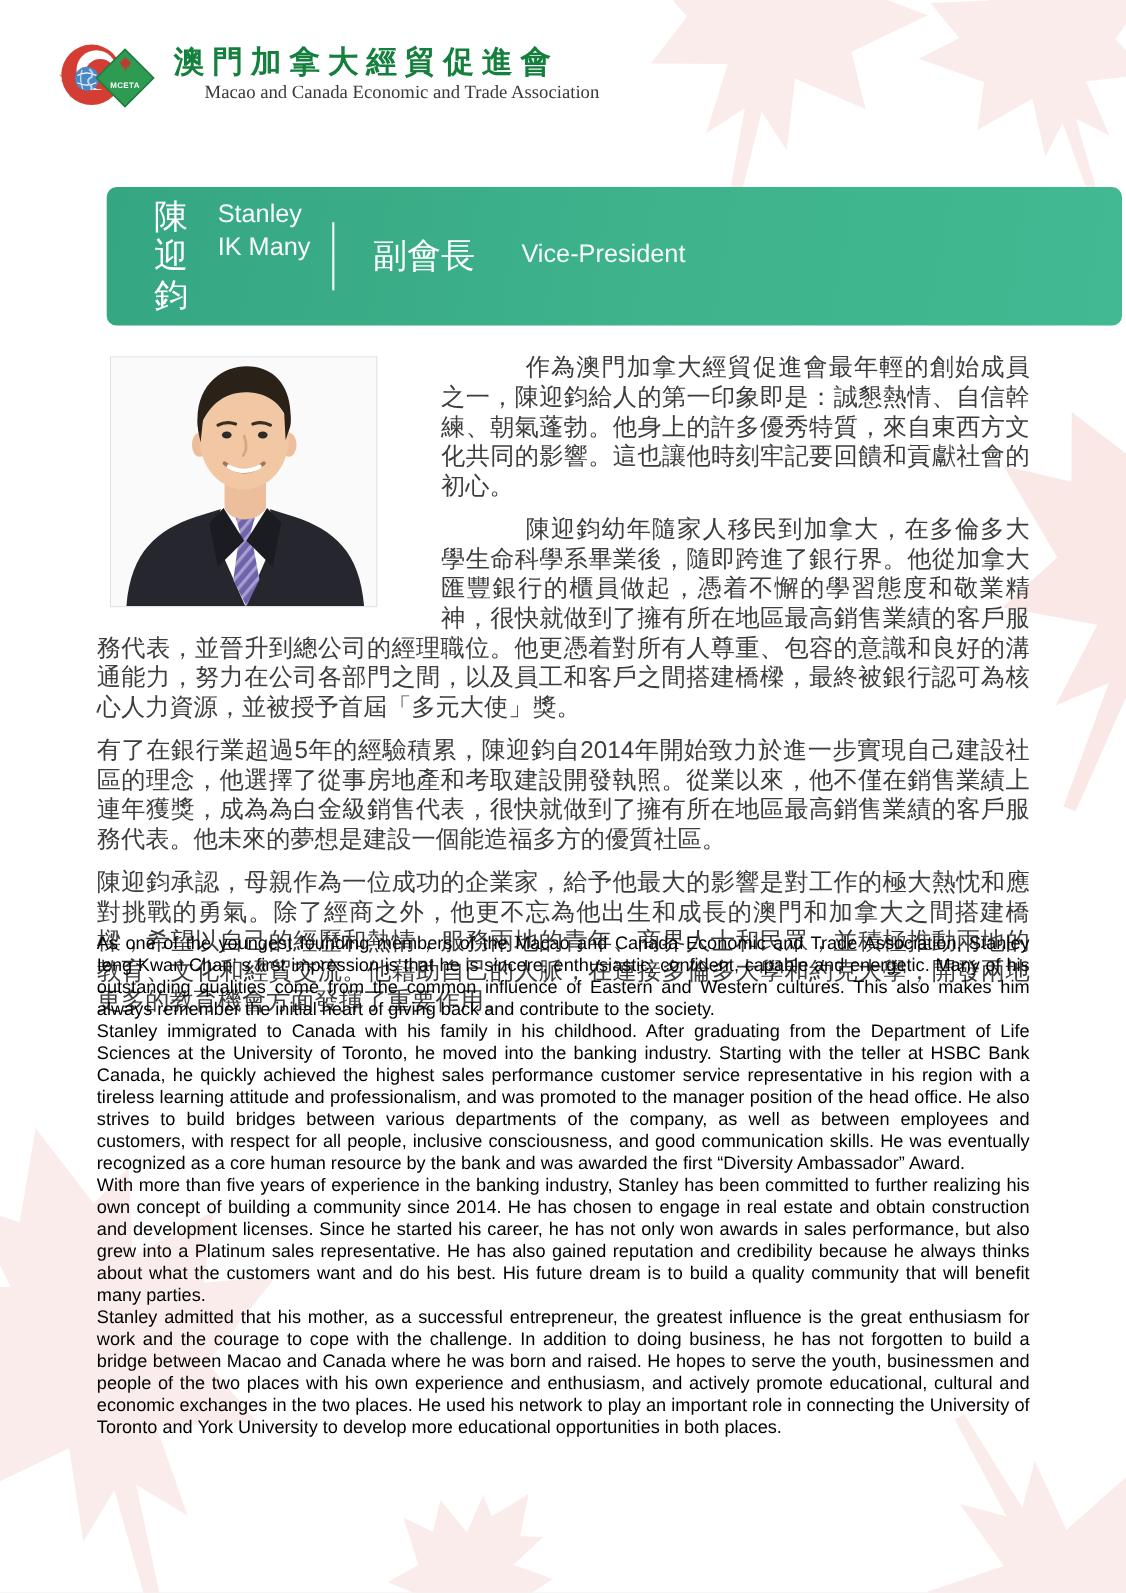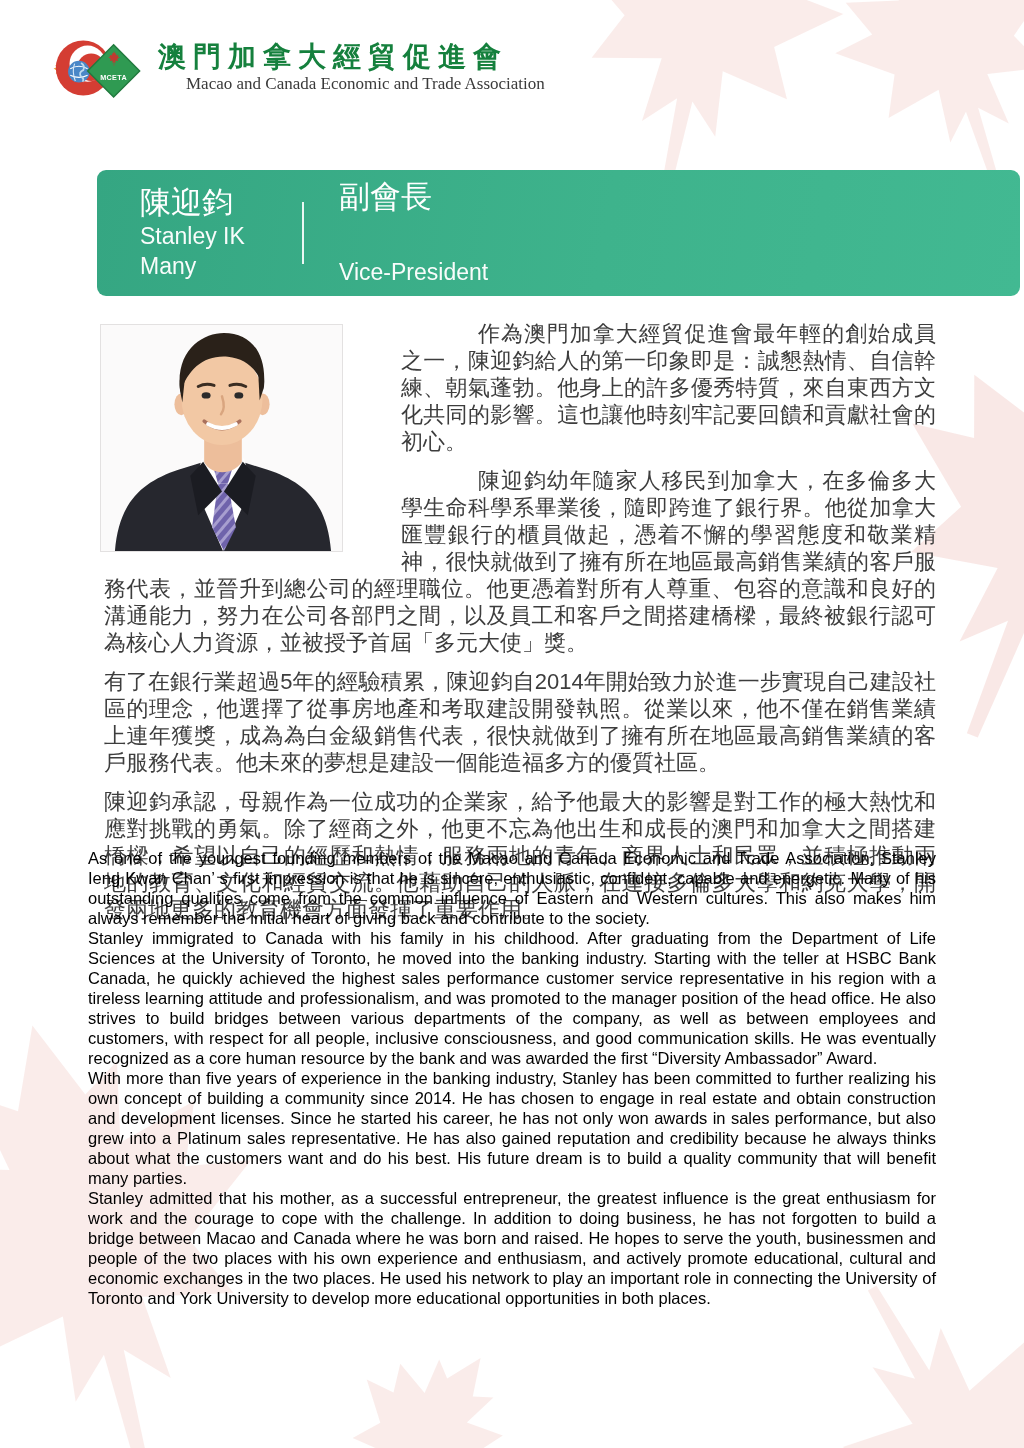--- a/index.html
+++ b/index.html
@@ -20,32 +20,32 @@
   .logo-en{
     font-family:"Liberation Serif", serif;font-size:17px;color:#3a3a3a;
     margin-top:2px;white-space:nowrap;margin-left:28px;
   }
   
   .banner{
     position:absolute;left:97px;top:170px;width:923px;height:126px;
     border-radius:9px;background:linear-gradient(100deg,#35a682 0%,#3eb38c 55%,#42b992 100%);
     z-index:2;display:flex;align-items:center;color:#ffffff;
   }
-  .banner .col{display:flex;flex-direction:column;}
+  .banner .col{display:flex;flex-direction:row;}
   .banner .name-col{margin-left:43px;width:162px;}
   .banner .zh{font-size:31px;line-height:36px;font-weight:400;}
   .banner .en{font-size:23px;line-height:30px;font-weight:400;opacity:.97;}
   .banner .divider{width:2px;height:62px;background:#ffffff;opacity:.9;margin:0 0 0 0;}
   .banner .title-col{margin-left:35px;gap:42px;}
   
   .bio-zh{
     position:absolute;left:88px;top:320px;width:848px;z-index:1;
     font-size:22px;line-height:27px;color:#3d3d3d;text-align:justify;
   }
-  .bio-zh p{margin:0 0 12px 16px;}
+  .bio-zh p{margin:0 0 12px 0;}
   .bio-zh p.indent{text-indent:3.5em;}
   .portrait{
     float:left;width:243px;height:228px;margin:4px 58px 10px 0;
     background:#fbfafa;border:1px solid #e3e1e1;box-sizing:border-box;
   }
   .portrait svg{width:100%;height:100%;display:block;}
   
   .bio-en{
     position:absolute;left:88px;top:848px;width:848px;z-index:1;
     font-size:16.5px;line-height:20px;color:#000000;text-align:justify;

